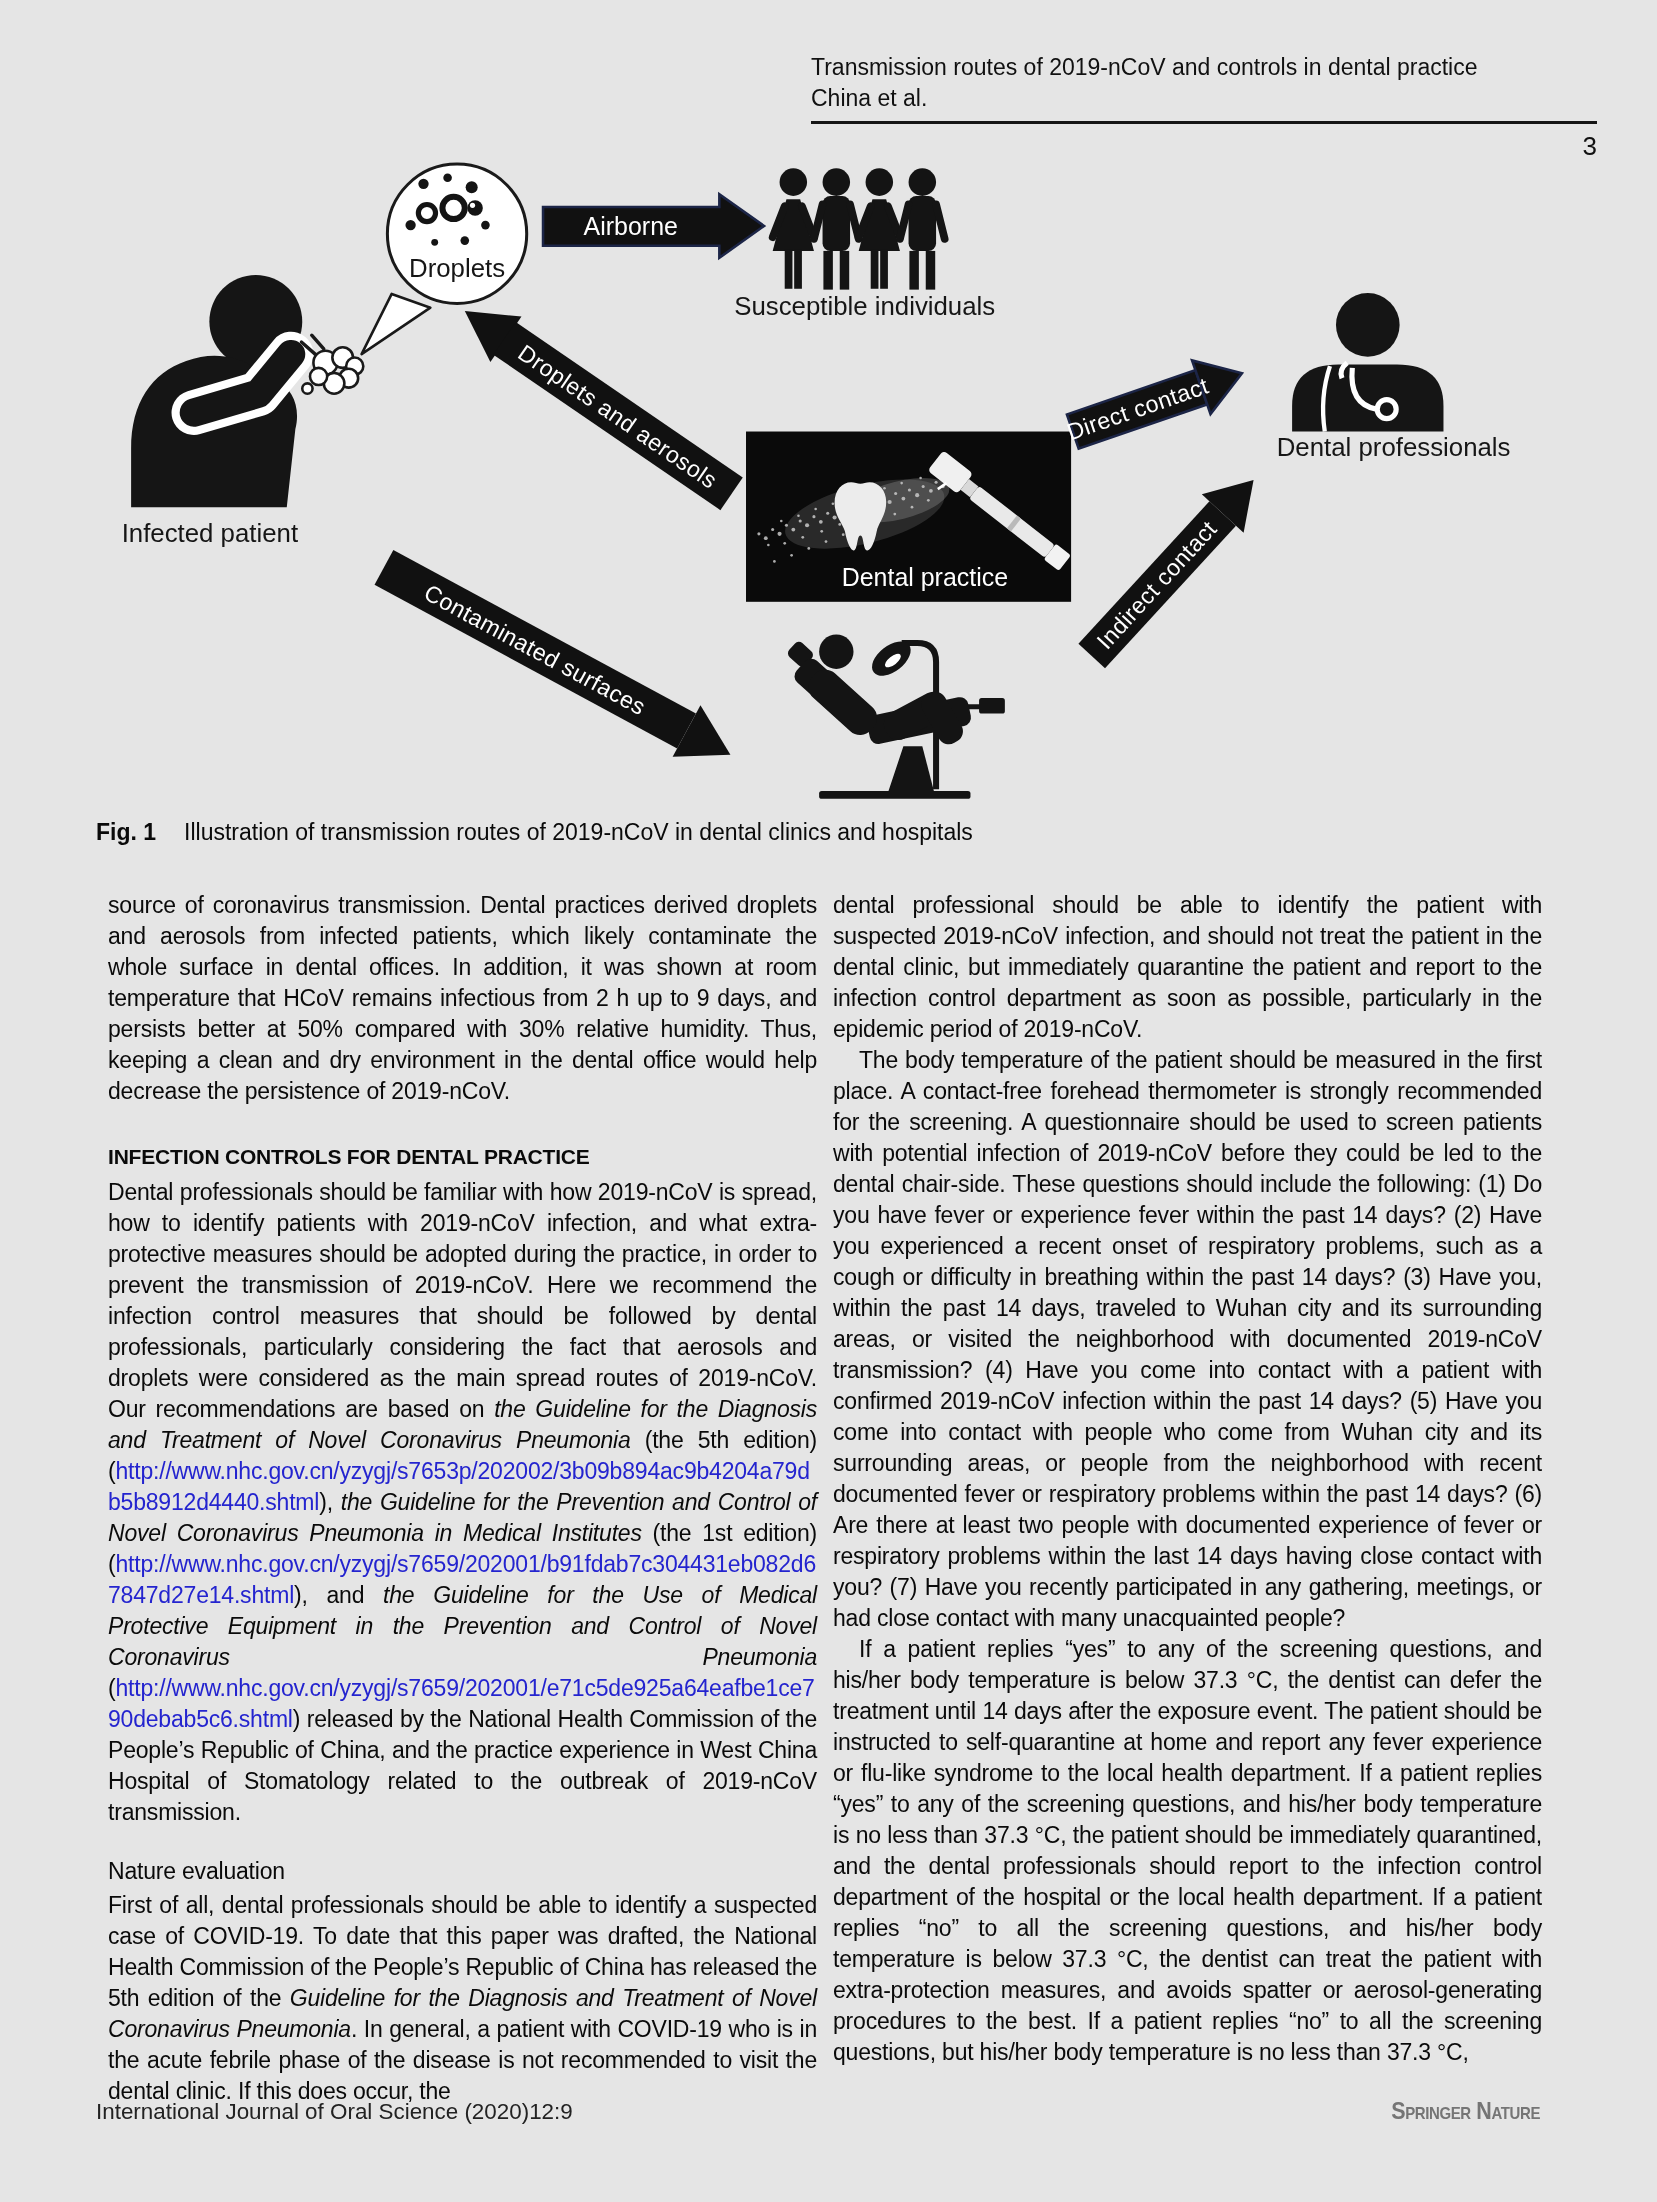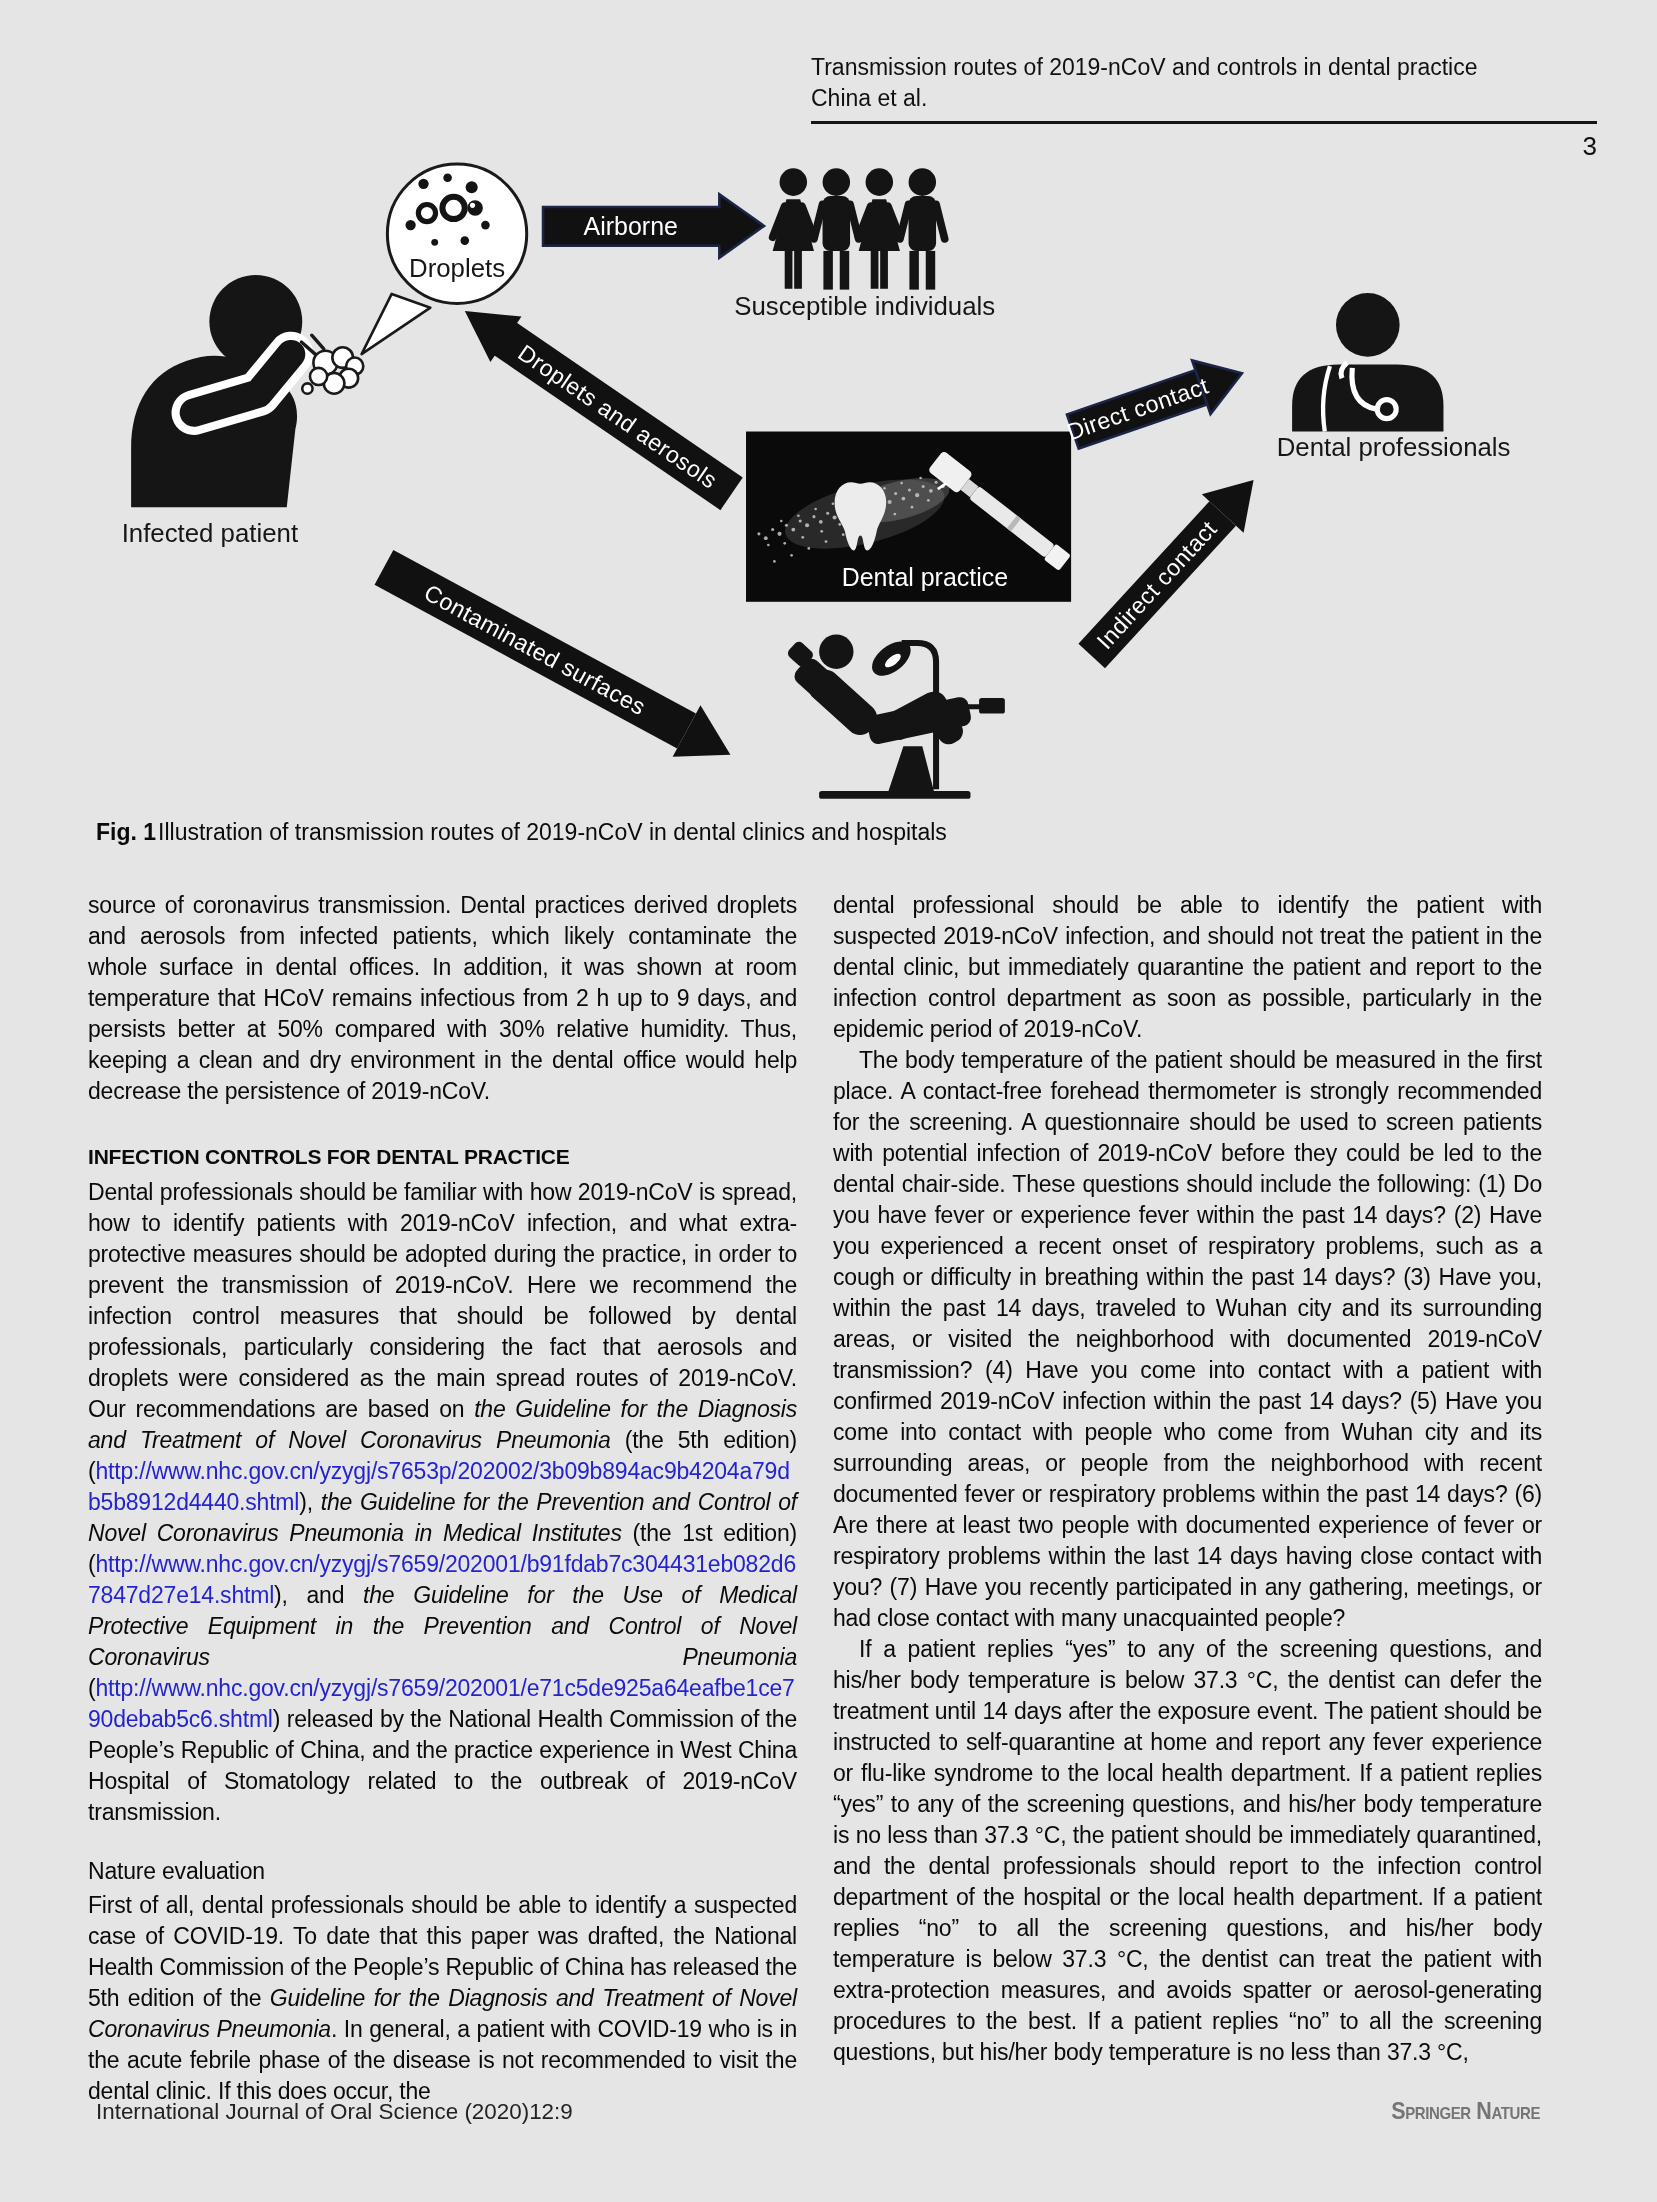--- a/index.html
+++ b/index.html
@@ -10,25 +10,25 @@
   .hdr-rule{position:absolute;left:811px;top:121px;width:786px;height:3.4px;background:#151515;}
   .pageno{position:absolute;left:811px;top:131px;width:786px;text-align:right;font-size:26px;color:#111;}
   
   .fig{position:absolute;left:0;top:146px;width:1658px;height:688px;}
   .fig svg{display:block;}
   .fig-label{font-size:30px;fill:#161616;}
   .fig-label-w{font-size:29px;fill:#ffffff;}
   .arrow-label{font-size:27px;fill:#ffffff;letter-spacing:.5px;}
   
   .caption{position:absolute;left:96px;top:819px;width:1463px;font-size:23px;color:#0a0a0a;}
-  .caption .cap-label{font-weight:700;margin-right:2px;}
+  .caption .cap-label{font-weight:700;margin-right:28px;}
   
   .col{position:absolute;top:890px;width:709px;text-align:justify;font-size:23px;line-height:31px;
        letter-spacing:-0.2px;color:#0a0a0a;}
-  .col.left{left:88px;}
+  .col.left{left:108px;}
   .col.right{left:833px;}
   .col p{margin:0;}
   .col p.indent{text-indent:26px;}
   .col h2{font-size:21px;line-height:31px;margin:34px 0 5.2px 0;font-weight:700;letter-spacing:-0.2px;}
   .col h3{font-size:23px;line-height:31px;margin:27.5px 0 3.4px 0;font-weight:400;}
   .i{font-style:italic;}
   .lnk{color:#2424cf;text-decoration:none;overflow-wrap:anywhere;cursor:pointer;}
   
   .footer-journal{position:absolute;left:96px;top:2099px;font-size:22.4px;color:#222;}
   .footer-logo{position:absolute;left:833px;top:2099px;width:707px;text-align:right;

